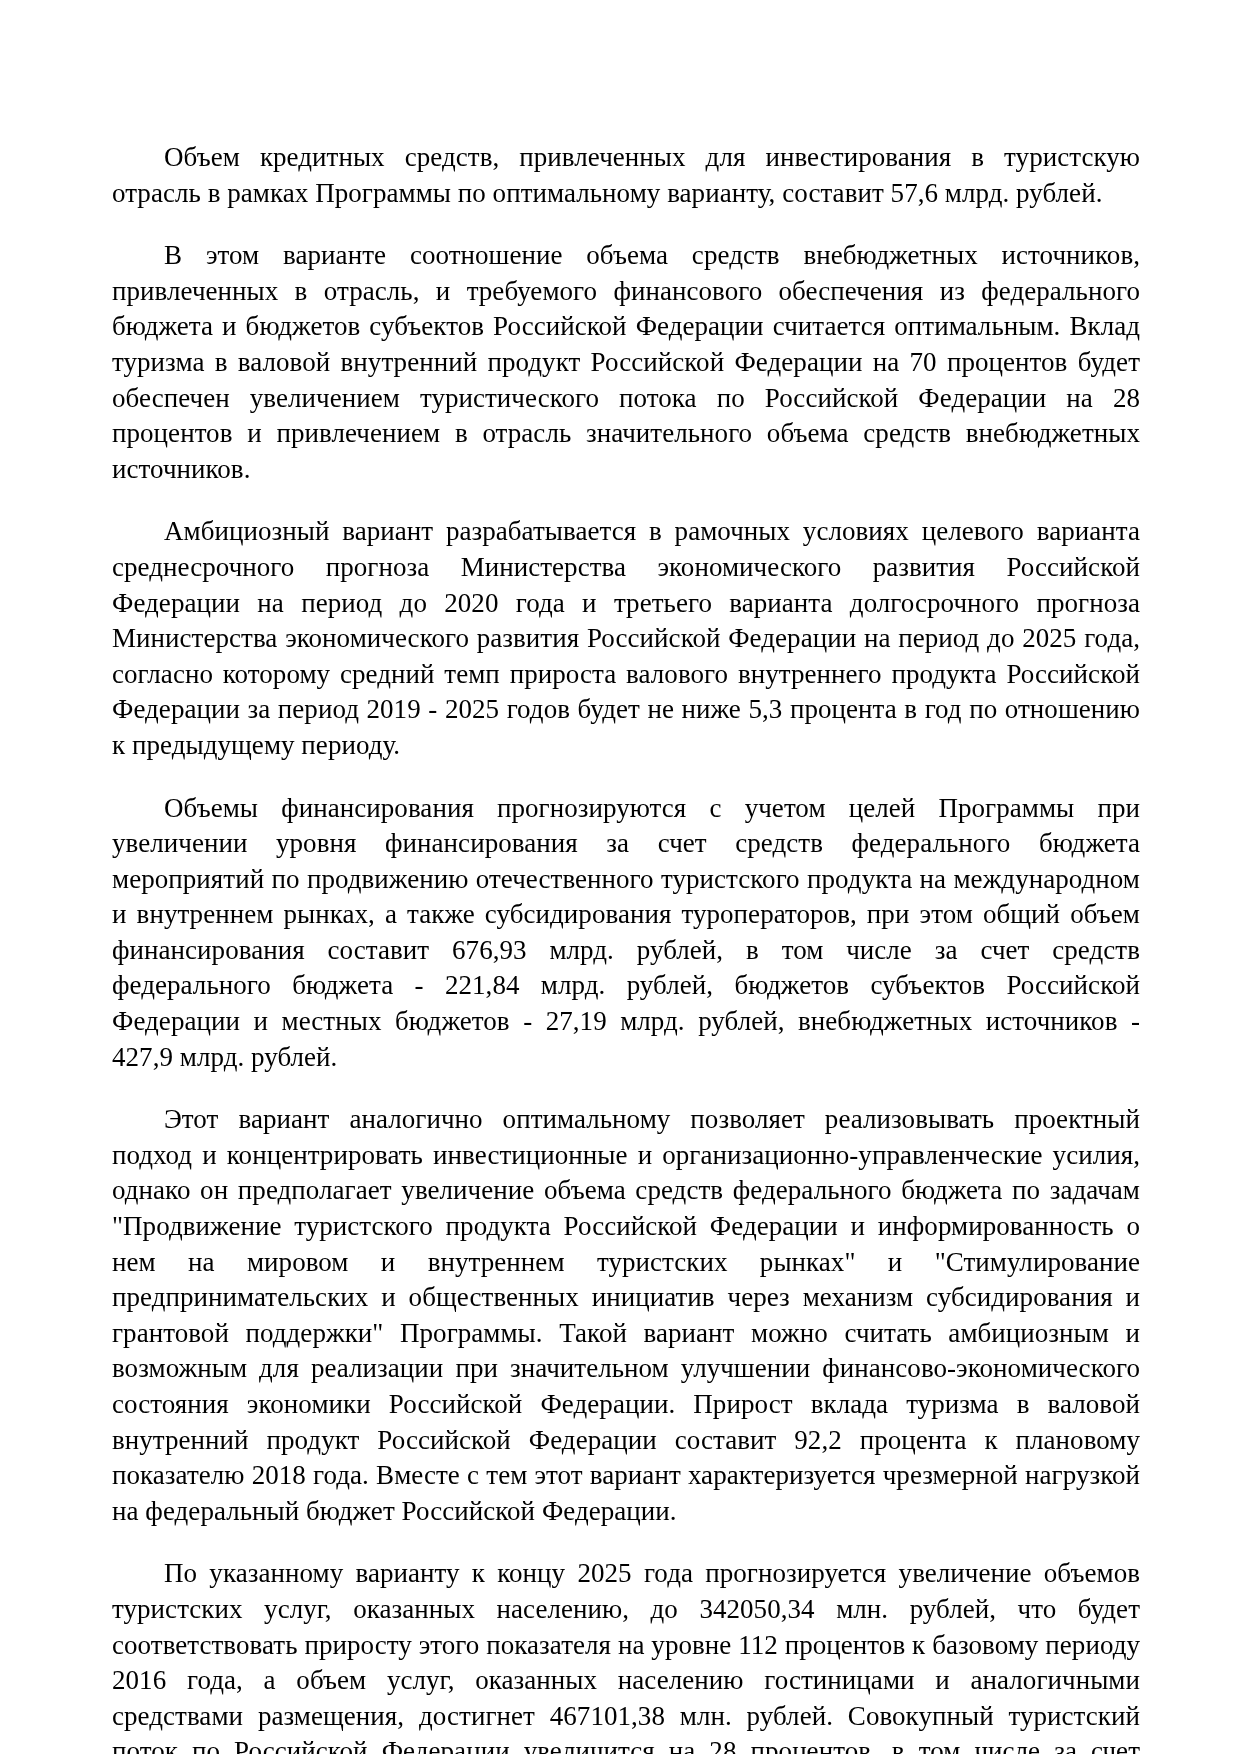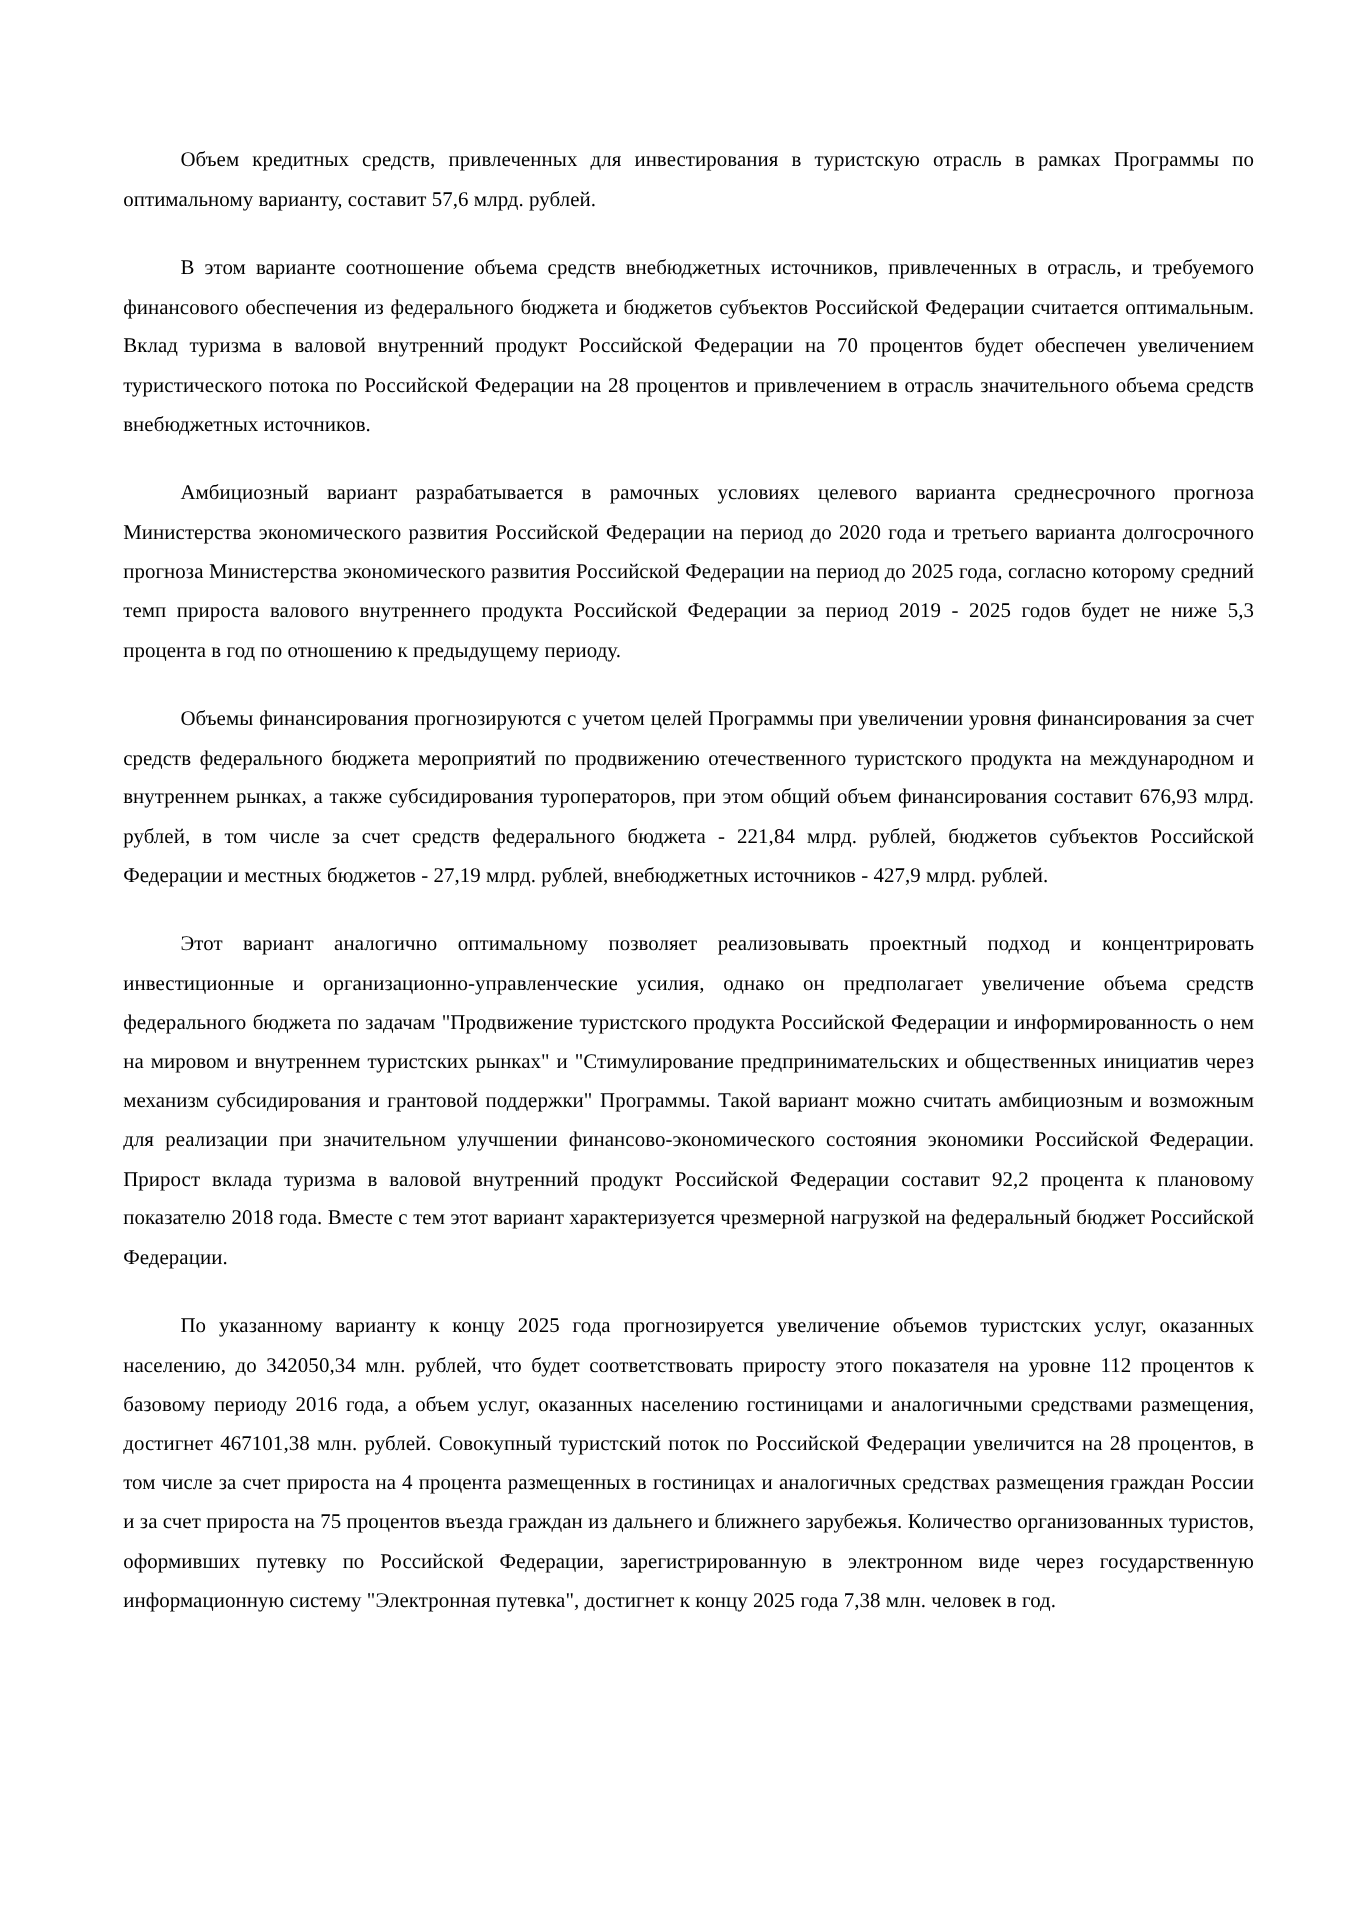--- a/index.html
+++ b/index.html
@@ -20,25 +20,25 @@
     width: 1240px;
     height: 1754px;
     background: #ffffff;
     box-sizing: border-box;
     padding: 128px 100px 90px 112px;
   }
   .body-text {
     width: 1028px;
   }
   p.para {
-    margin: 0 0 27px 0;
+    margin: 12px 0 27px 0;
     text-align: justify;
     text-justify: inter-word;
     text-indent: 52px;
-    font-size: 19px;
+    font-size: 27px;
     line-height: 35.6px;
     letter-spacing: 0.05px;
     word-spacing: 0px;
     hyphens: none;
   }
   p.para:last-child {
     margin-bottom: 0;
   }
 </style>
 </head>

